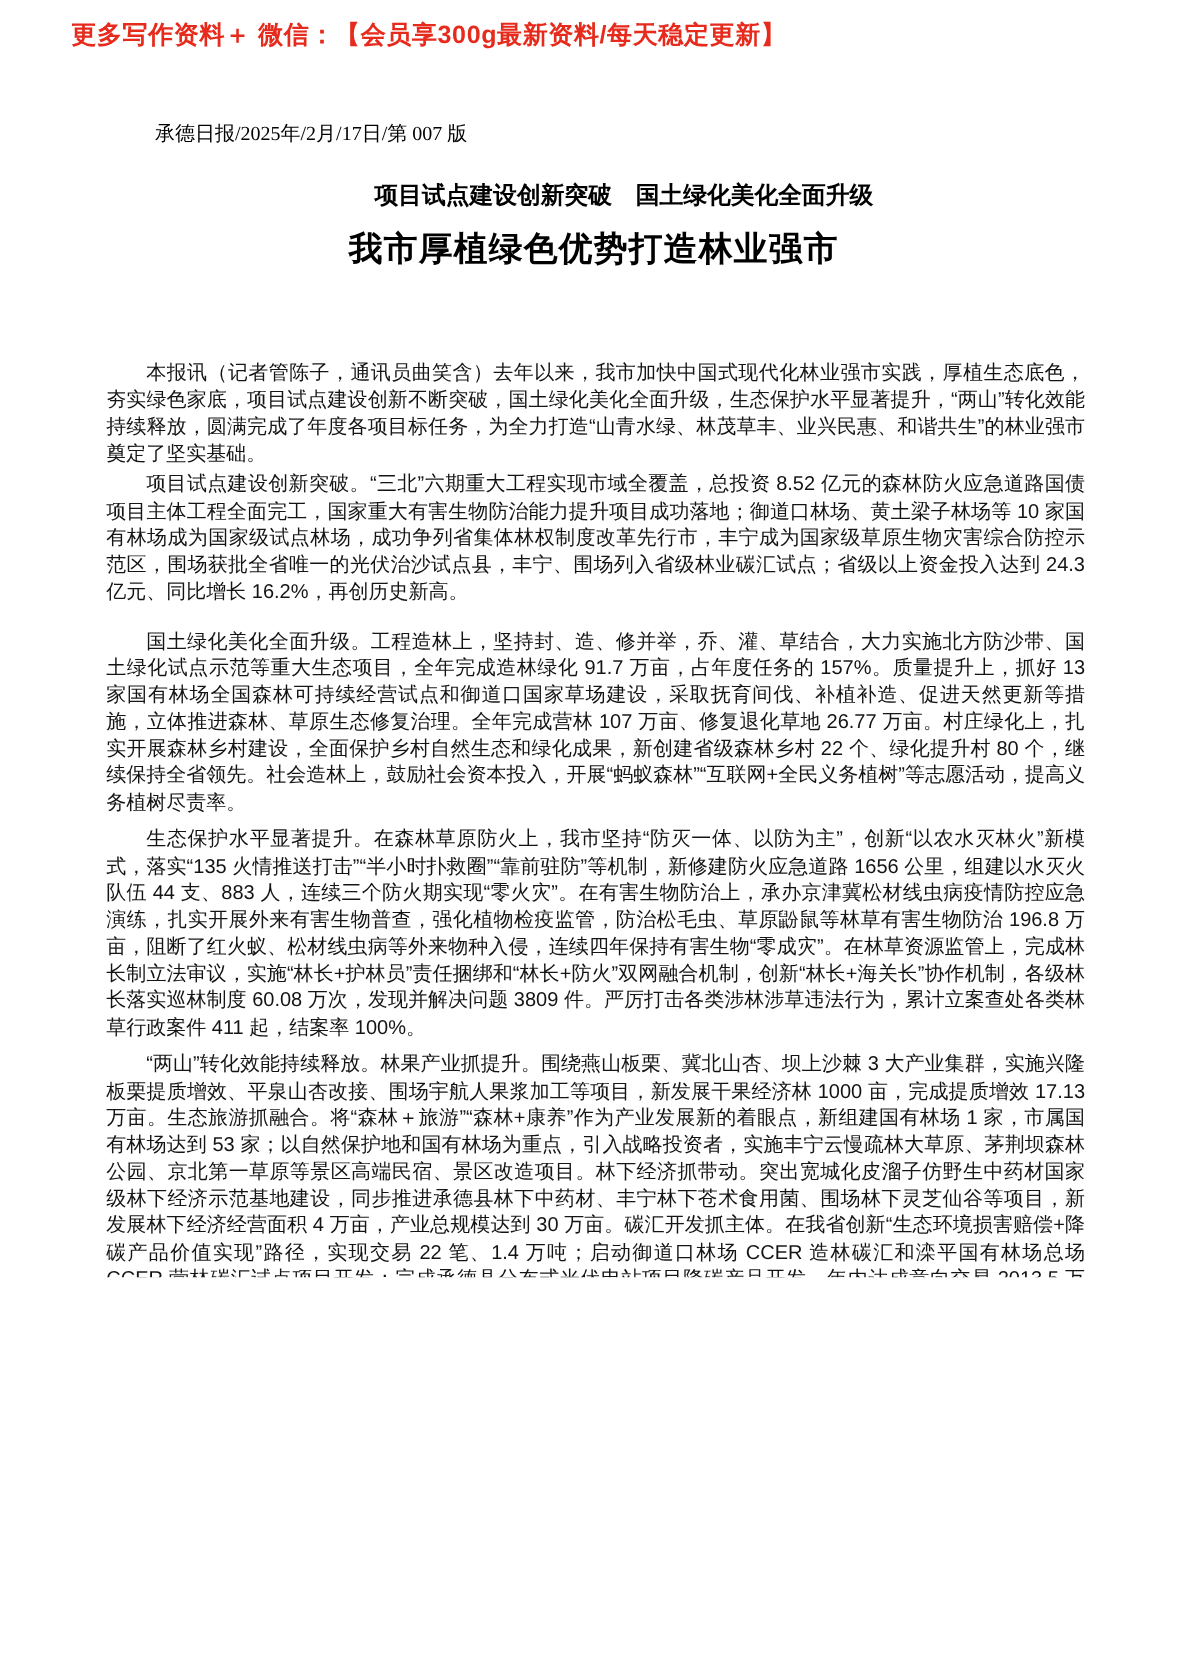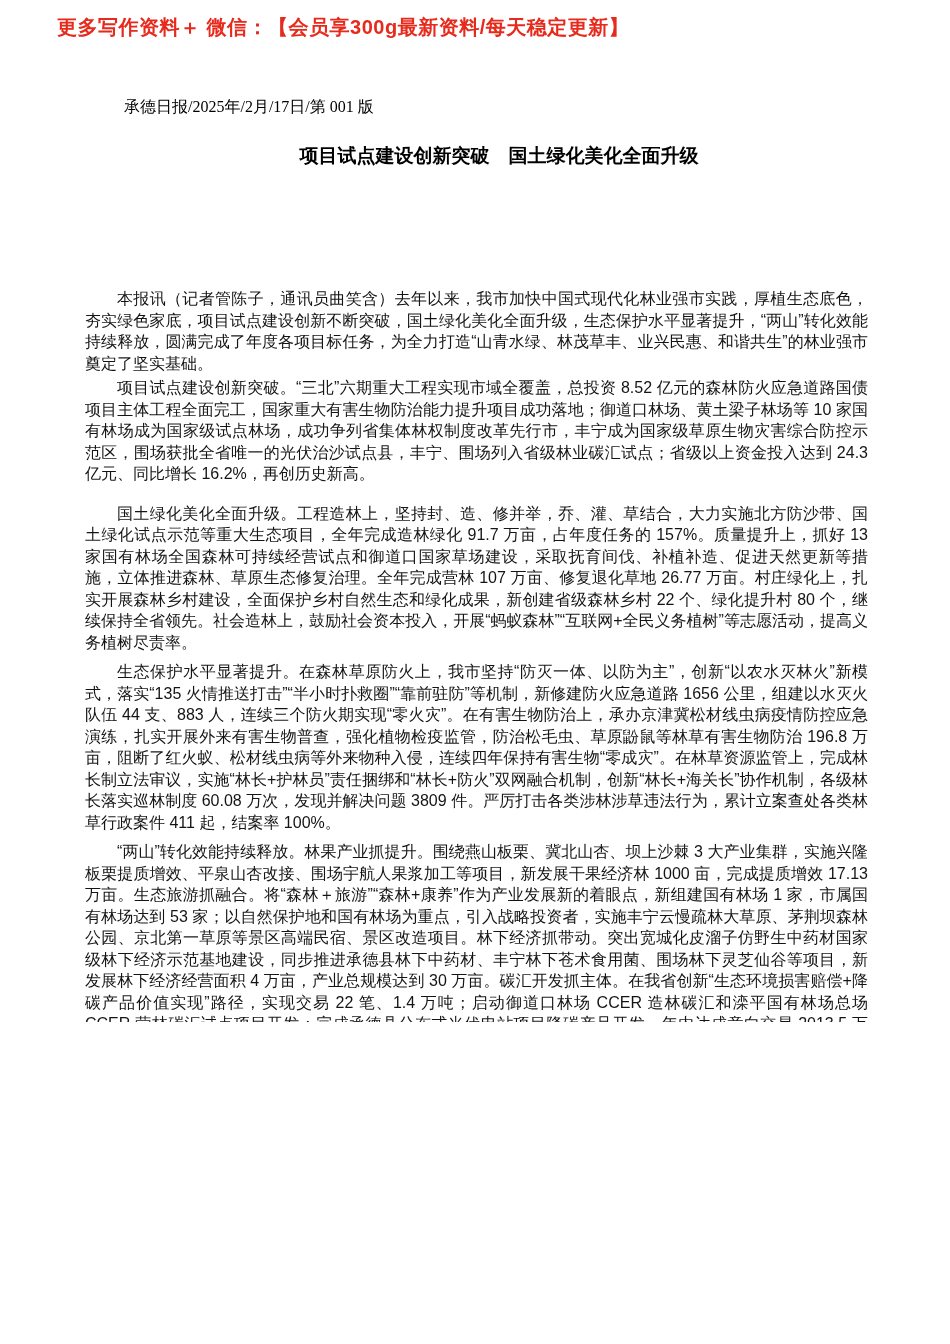--- a/index.html
+++ b/index.html
@@ -113,24 +113,25 @@
     text-decoration: none;
   }
 </style>
 </head>
 <body>
 
 <div class="page">
 
   <div class="promo-banner">更多写作资料＋ 微信：【会员享300g最新资料/每天稳定更新】</div>
 
-  <div class="source-line">承德日报/2025年/2月/17日/第 001 版</div>
+  <div class="source-line">承德日报/2025年/2月/17日/第 007 版</div>
 
   <div class="subtitle">项目试点建设创新突破　国土绿化美化全面升级</div>
 
+  <h1 class="main-title">我市厚植绿色优势打造林业强市</h1>
 
 
   <div class="article-body">
     <p>本报讯（记者管陈子，通讯员曲笑含）去年以来，我市加快中国式现代化林业强市实践，厚植生态底色，夯实绿色家底，项目试点建设创新不断突破，国土绿化美化全面升级，生态保护水平显著提升，“两山”转化效能持续释放，圆满完成了年度各项目标任务，为全力打造“山青水绿、林茂草丰、业兴民惠、和谐共生”的林业强市奠定了坚实基础。</p>
     <p class="gap-xs">项目试点建设创新突破。“三北”六期重大工程实现市域全覆盖，总投资 8.52 亿元的森林防火应急道路国债项目主体工程全面完工，国家重大有害生物防治能力提升项目成功落地；御道口林场、黄土梁子林场等 10 家国有林场成为国家级试点林场，成功争列省集体林权制度改革先行市，丰宁成为国家级草原生物灾害综合防控示范区，围场获批全省唯一的光伏治沙试点县，丰宁、围场列入省级林业碳汇试点；省级以上资金投入达到 24.3 亿元、同比增长 16.2%，再创历史新高。</p>
     <p class="gap-lg">国土绿化美化全面升级。工程造林上，坚持封、造、修并举，乔、灌、草结合，大力实施北方防沙带、国土绿化试点示范等重大生态项目，全年完成造林绿化 91.7 万亩，占年度任务的 157%。质量提升上，抓好 13 家国有林场全国森林可持续经营试点和御道口国家草场建设，采取抚育间伐、补植补造、促进天然更新等措施，立体推进森林、草原生态修复治理。全年完成营林 107 万亩、修复退化草地 26.77 万亩。村庄绿化上，扎实开展森林乡村建设，全面保护乡村自然生态和绿化成果，新创建省级森林乡村 22 个、绿化提升村 80 个，继续保持全省领先。社会造林上，鼓励社会资本投入，开展“蚂蚁森林”“互联网+全民义务植树”等志愿活动，提高义务植树尽责率。</p>
     <p class="gap-sm">生态保护水平显著提升。在森林草原防火上，我市坚持“防灭一体、以防为主”，创新“以农水灭林火”新模式，落实“135 火情推送打击”“半小时扑救圈”“靠前驻防”等机制，新修建防火应急道路 1656 公里，组建以水灭火队伍 44 支、883 人，连续三个防火期实现“零火灾”。在有害生物防治上，承办京津冀松材线虫病疫情防控应急演练，扎实开展外来有害生物普查，强化植物检疫监管，防治松毛虫、草原鼢鼠等林草有害生物防治 196.8 万亩，阻断了红火蚁、松材线虫病等外来物种入侵，连续四年保持有害生物“零成灾”。在林草资源监管上，完成林长制立法审议，实施“林长+护林员”责任捆绑和“林长+防火”双网融合机制，创新“林长+海关长”协作机制，各级林长落实巡林制度 60.08 万次，发现并解决问题 3809 件。严厉打击各类涉林涉草违法行为，累计立案查处各类林草行政案件 411 起，结案率 100%。</p>
     <p class="gap-sm">“两山”转化效能持续释放。林果产业抓提升。围绕燕山板栗、冀北山杏、坝上沙棘 3 大产业集群，实施兴隆板栗提质增效、平泉山杏改接、围场宇航人果浆加工等项目，新发展干果经济林 1000 亩，完成提质增效 17.13 万亩。生态旅游抓融合。将“森林＋旅游”“森林+康养”作为产业发展新的着眼点，新组建国有林场 1 家，市属国有林场达到 53 家；以自然保护地和国有林场为重点，引入战略投资者，实施丰宁云慢疏林大草原、茅荆坝森林公园、京北第一草原等景区高端民宿、景区改造项目。林下经济抓带动。突出宽城化皮溜子仿野生中药材国家级林下经济示范基地建设，同步推进承德县林下中药材、丰宁林下苍术食用菌、围场林下灵芝仙谷等项目，新发展林下经济经营面积 4 万亩，产业总规模达到 30 万亩。碳汇开发抓主体。在我省创新“生态环境损害赔偿+降碳产品价值实现”路径，实现交易 22 笔、1.4 万吨；启动御道口林场 CCER 造林碳汇和滦平国有林场总场 CCER 营林碳汇试点项目开发；完成承德县分布式光伏电站项目降碳产品开发，年内达成意向交易 2013.5 万元，累计交易金额达 6496 万元。</p>
   </div>
 

